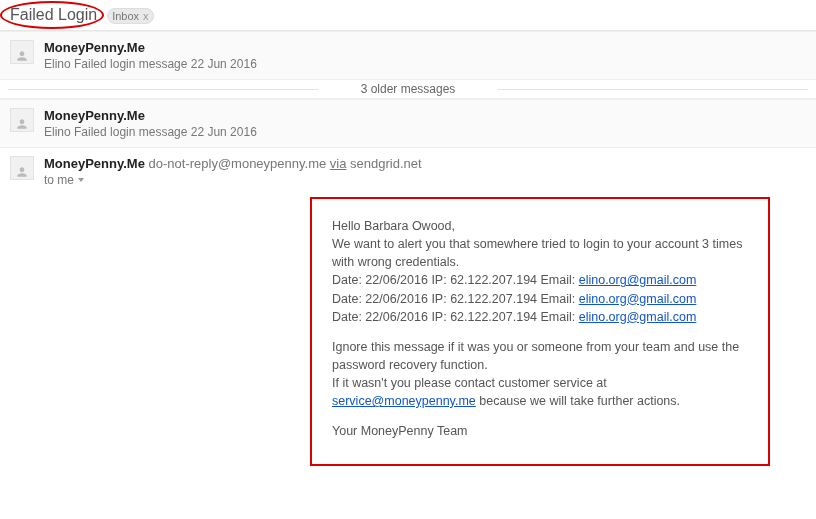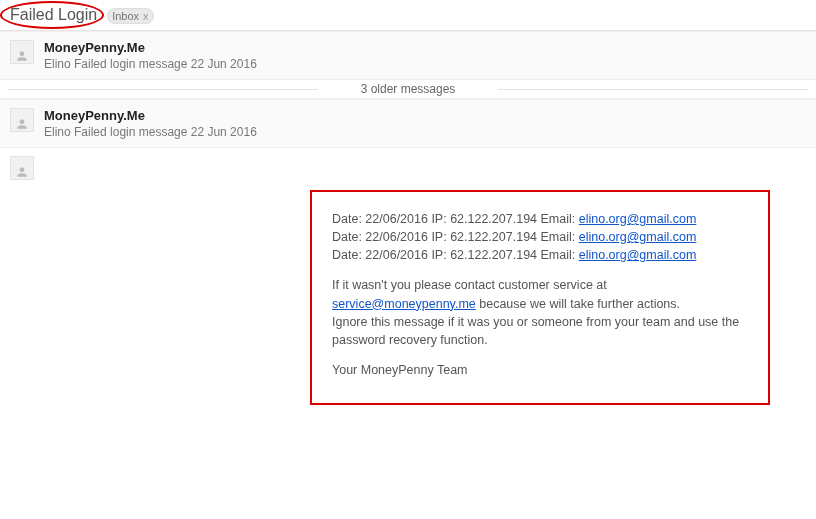--- a/index.html
+++ b/index.html
@@ -173,39 +173,53 @@
   </div>
 </div>
 
 <div class="expanded">
   <div class="exp-head">
     <div class="avatar">
       <svg viewBox="0 0 24 24">
           <path d="M12 12c2.2 0 4-1.8 4-4s-1.8-4-4-4-4 1.8-4 4 1.8 4 4 4zm0 2c-2.7 0-8 1.3-8 4v2h16v-2c0-2.7-5.3-4-8-4z"></path>
         </svg>
     </div>
+    <div>
+      <div class="exp-from">
+        <span class="name">MoneyPenny.Me</span>
+        <span class="addr">do-not-reply@moneypenny.me</span>
+        <span class="via" style="text-decoration:underline;">via</span>
+        <span class="addr">sendgrid.net</span>
+      </div>
+      <div class="to-line">
+        <span>to me</span>
+        <span class="dd-caret"></span>
+      </div>
+    </div>
   </div>
 
   <div class="body-wrap">
 
     <div class="para">
+      <div>Hello Barbara Owood,</div>
+      <div>We want to alert you that somewhere tried to login to your account 3 times with wrong credentials.</div>
       <div class="attempt-line">
         <span>Date: 22/06/2016 IP: 62.122.207.194 Email: </span><a href="#">elino.org@gmail.com</a>
       </div>
       <div class="attempt-line">
         <span>Date: 22/06/2016 IP: 62.122.207.194 Email: </span><a href="#">elino.org@gmail.com</a>
       </div>
       <div class="attempt-line">
         <span>Date: 22/06/2016 IP: 62.122.207.194 Email: </span><a href="#">elino.org@gmail.com</a>
       </div>
     </div>
 
     <div class="para">
+      <div>Ignore this message if it was you or someone from your team and use the password recovery function.</div>
       <div>
         <span>If it wasn't you please contact customer service at </span><a href="#">service@moneypenny.me</a><span> because we will take further actions.</span>
       </div>
-      <div>Ignore this message if it was you or someone from your team and use the password recovery function.</div>
     </div>
 
     <div class="signoff">Your MoneyPenny Team</div>
   </div>
 
 </div>
 
 </body></html>

